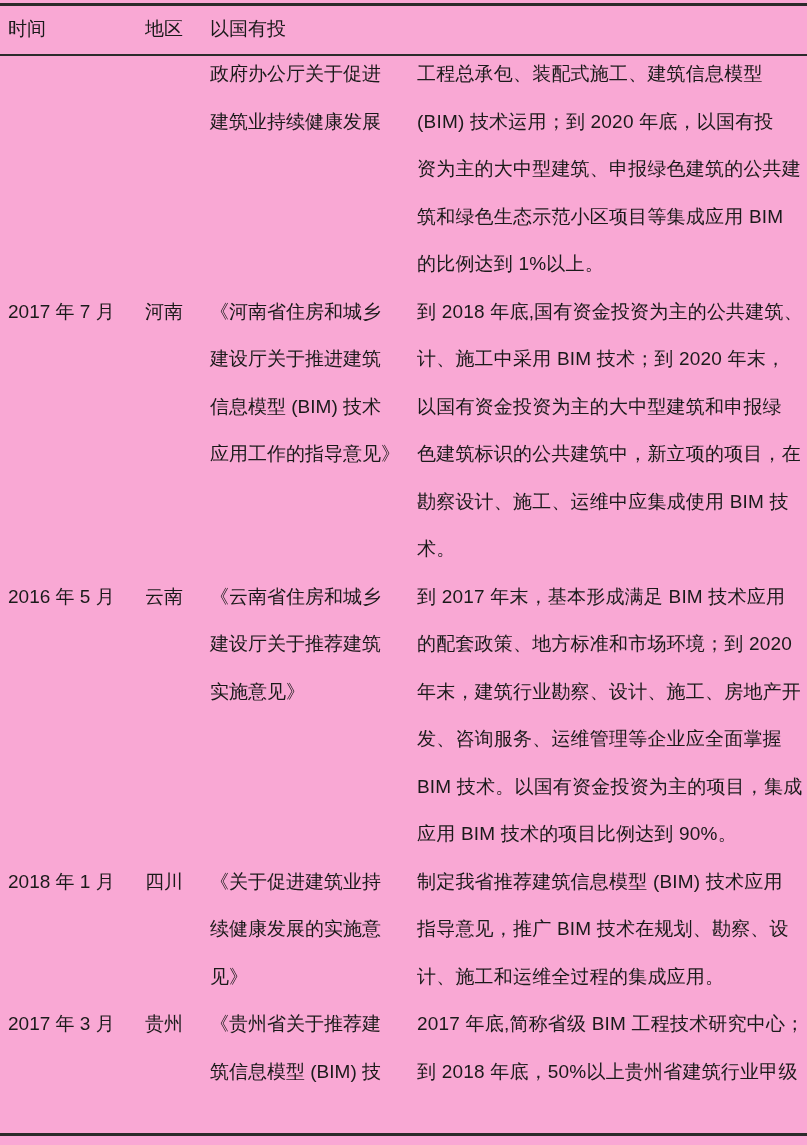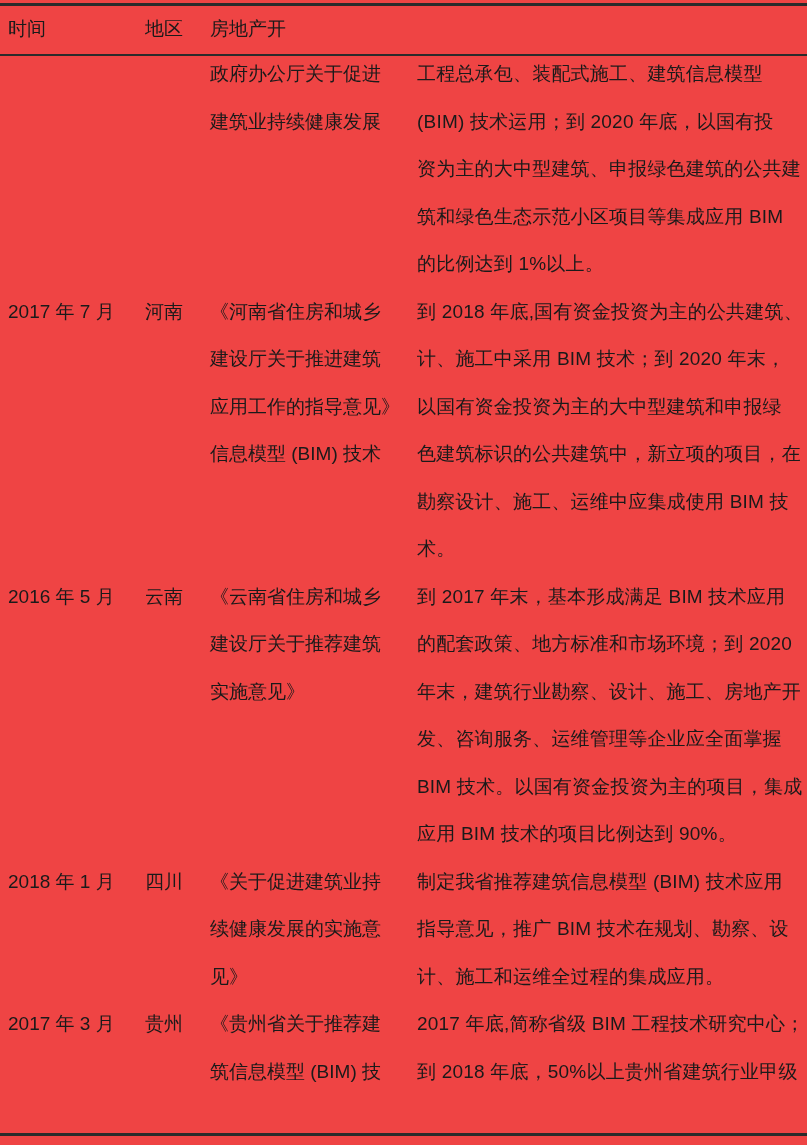--- a/index.html
+++ b/index.html
@@ -4,21 +4,21 @@
 <style>
   * { margin: 0; padding: 0; box-sizing: border-box; }
   html, body { background: #ffffff; }
   body {
     width: 807px; height: 1145px;
     font-family: "Liberation Sans", "DejaVu Sans", sans-serif;
     color: #1a1a1a;
     position: relative;
     overflow: hidden;
   }
-  .page { position: absolute; inset: 0; background: #ef4444; }
+  .page { position: absolute; inset: 0; background: #f9a8d4; }
 
   .doc-table {
     position: absolute;
     top: 3px; left: 0; right: 0;
     height: 1130px;
     border-top: 3px solid #2b2b2b;
     overflow: hidden;
   }
   .thead {
     display: grid;
@@ -54,21 +54,21 @@
   }
 </style>
 </head>
 <body>
 
 <div class="page">
   <div class="doc-table">
     <div class="thead">
       <div class="cell">时间</div>
       <div class="cell">地区</div>
-      <div class="cell">房地产开</div>
+      <div class="cell">以国有投</div>
     </div>
     <div class="tbody" id="tbody">
         <div class="trow">
           <div class="cell c-time"></div>
           <div class="cell c-region"></div>
           <div class="cell c-policy">
             <div class="line">政府办公厅关于促进</div>
             <div class="line">建筑业持续健康发展</div>
           </div>
           <div class="cell c-content">
@@ -82,22 +82,22 @@
         <div class="trow">
           <div class="cell c-time">
             <div class="line">2017 年 7 月</div>
           </div>
           <div class="cell c-region">
             <div class="line">河南</div>
           </div>
           <div class="cell c-policy">
             <div class="line">《河南省住房和城乡</div>
             <div class="line">建设厅关于推进建筑</div>
+            <div class="line">信息模型 (BIM) 技术</div>
             <div class="line">应用工作的指导意见》</div>
-            <div class="line">信息模型 (BIM) 技术</div>
           </div>
           <div class="cell c-content">
             <div class="line">到 2018 年底,国有资金投资为主的公共建筑、</div>
             <div class="line">计、施工中采用 BIM 技术；到 2020 年末，</div>
             <div class="line">以国有资金投资为主的大中型建筑和申报绿</div>
             <div class="line">色建筑标识的公共建筑中，新立项的项目，在</div>
             <div class="line">勘察设计、施工、运维中应集成使用 BIM 技</div>
             <div class="line">术。</div>
           </div>
         </div>

